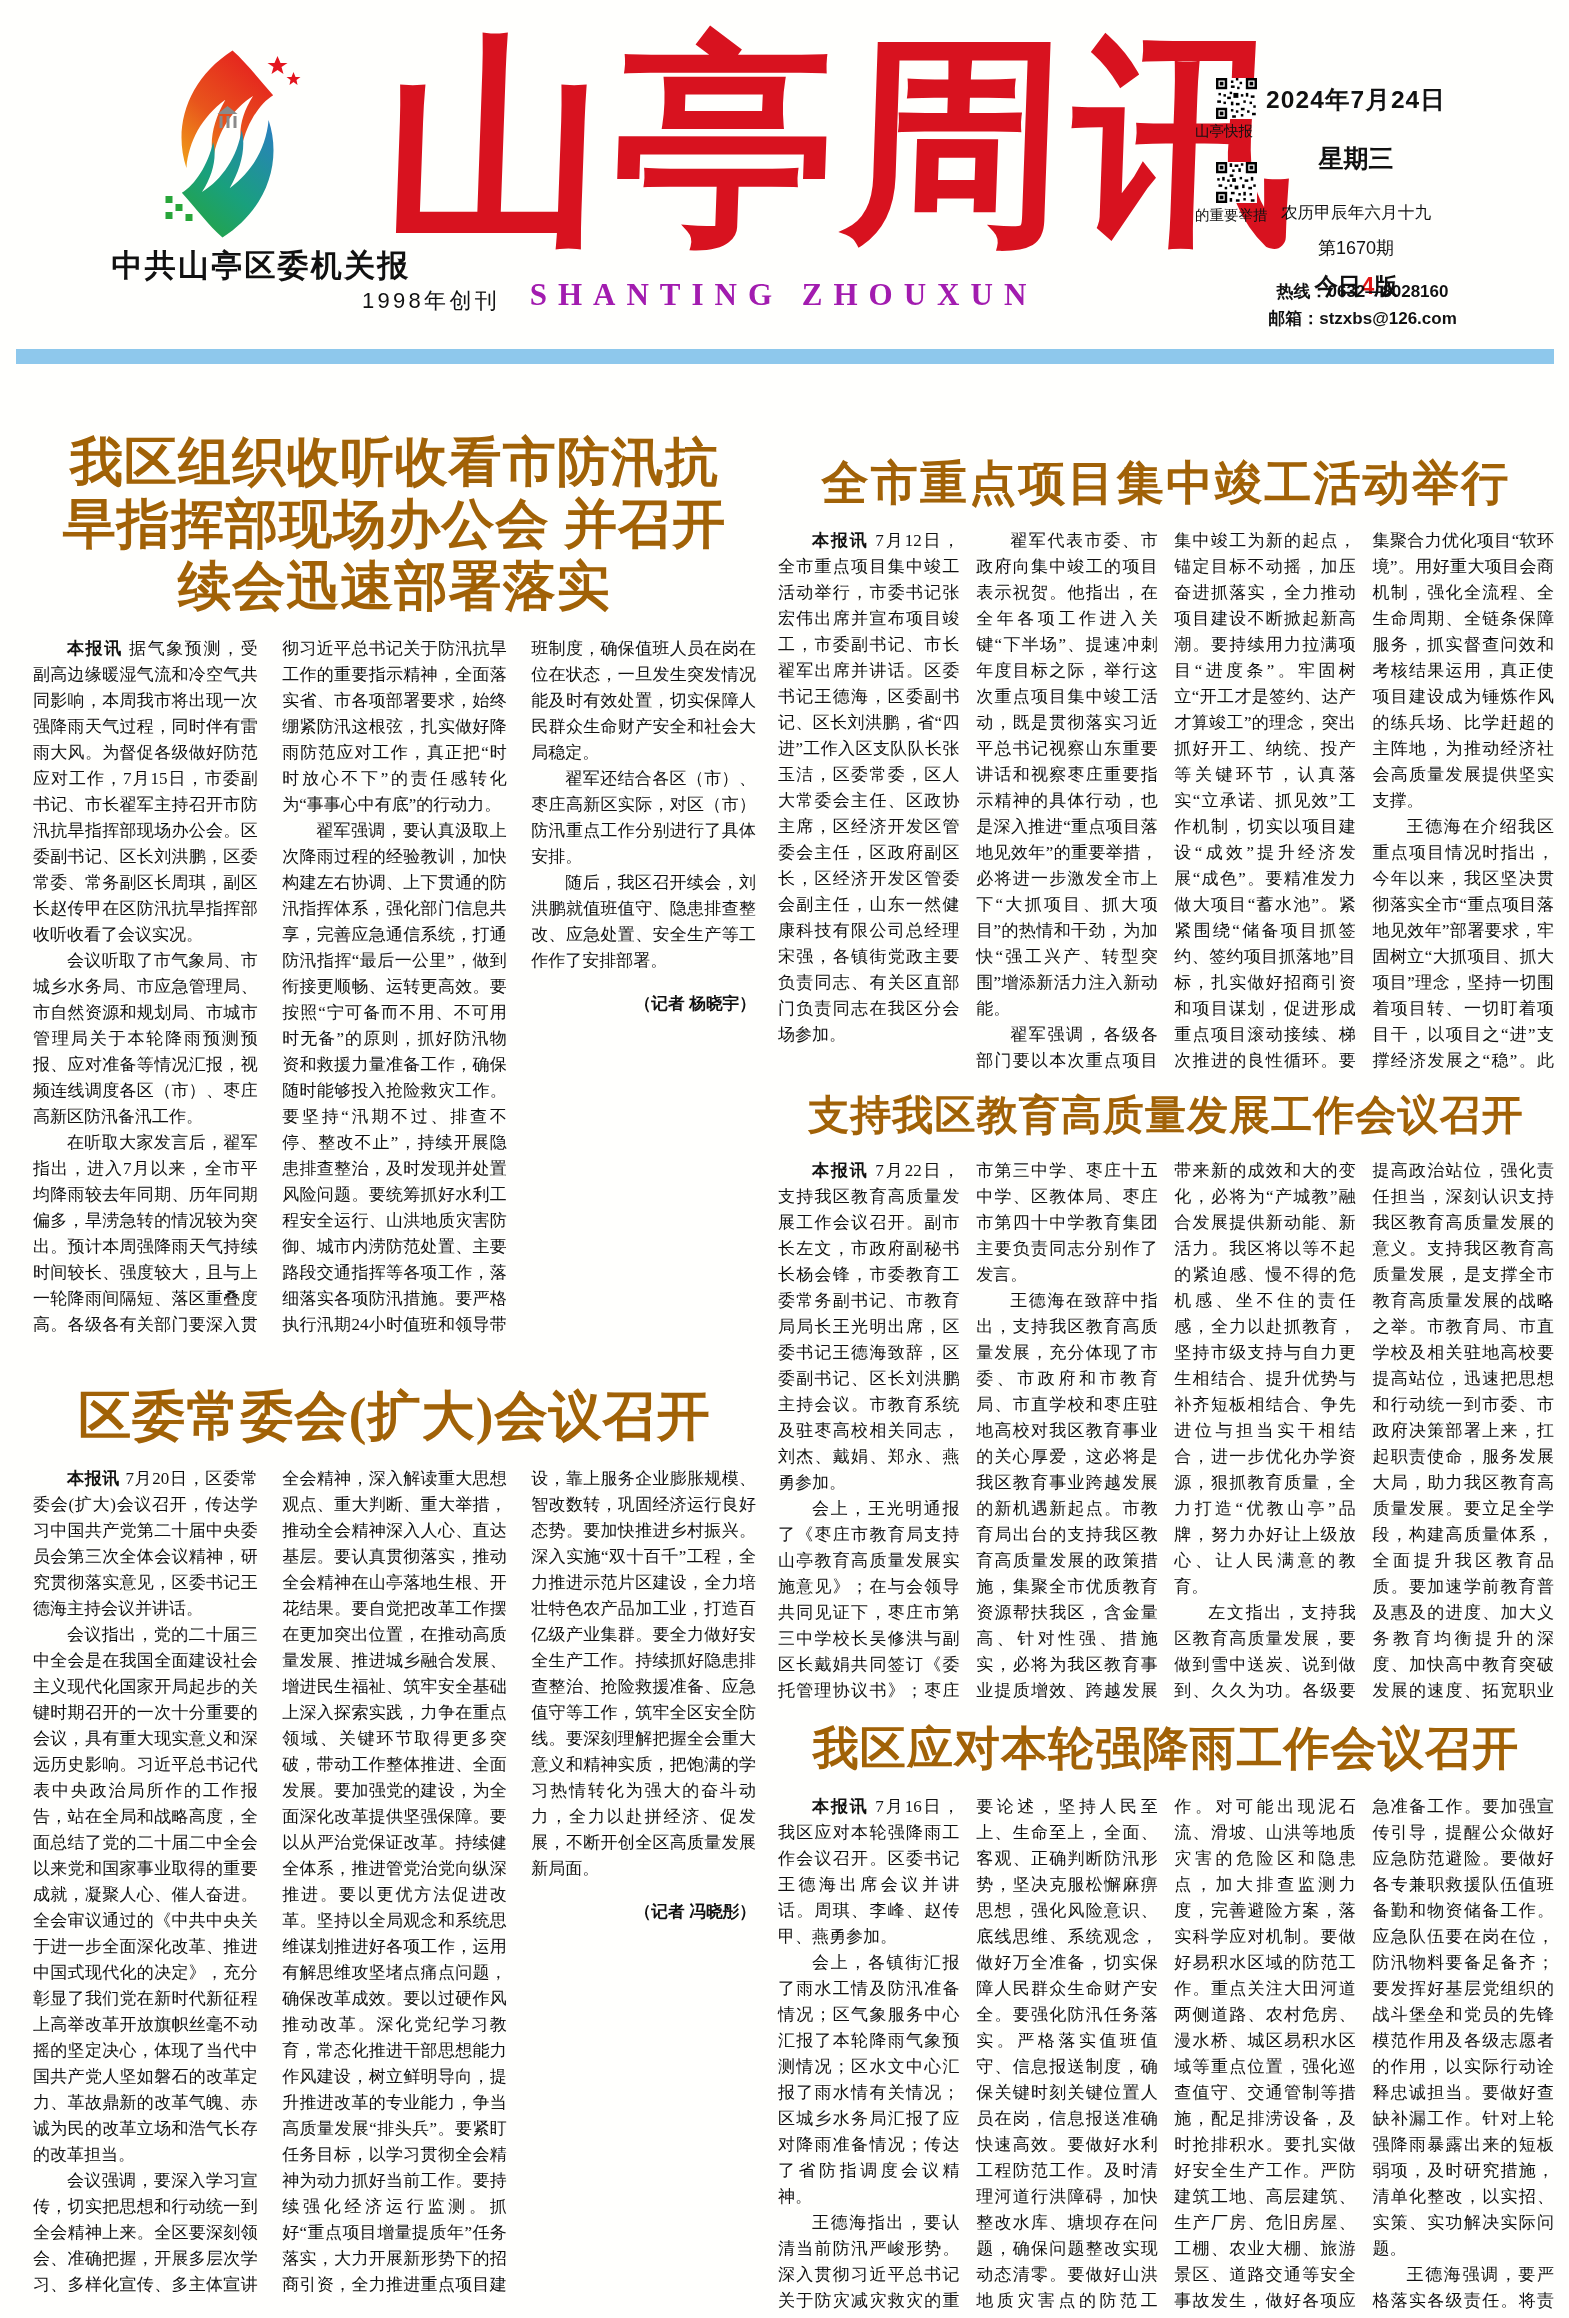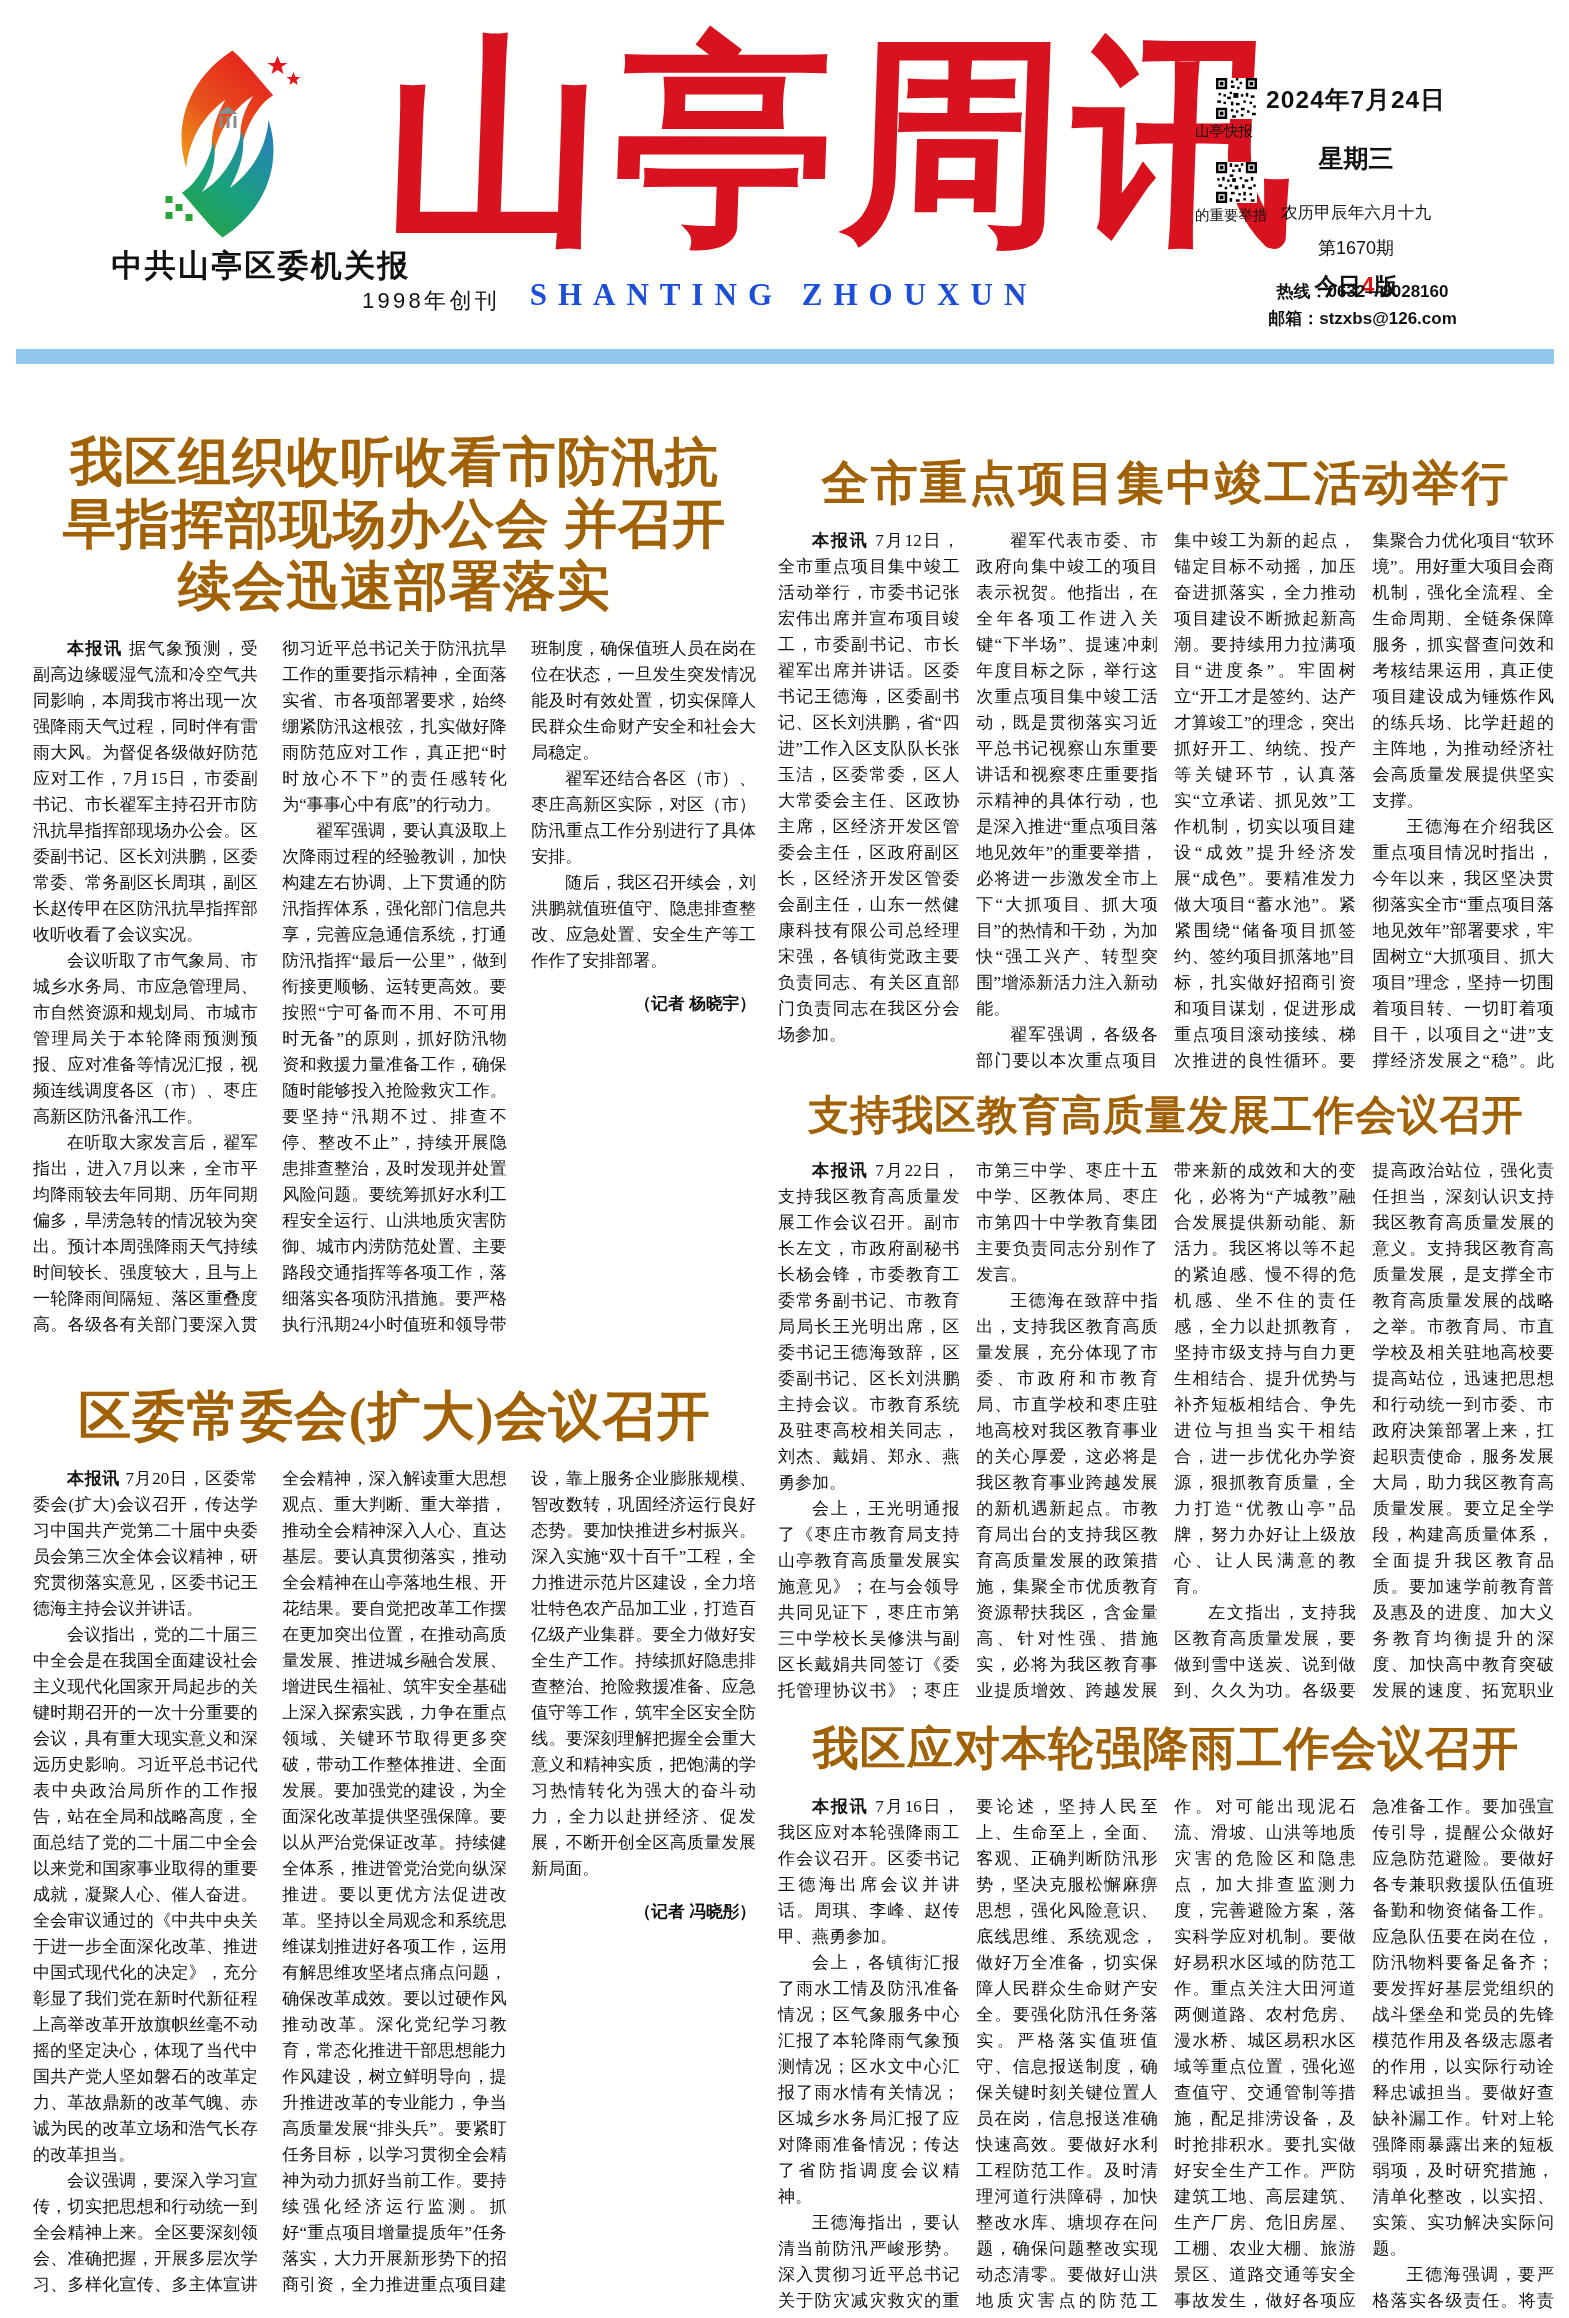--- a/index.html
+++ b/index.html
@@ -12,21 +12,21 @@
   .logo{position:absolute;left:83px;top:44px;width:289px;height:200px;}
   .agency{position:absolute;left:22px;top:245px;width:478px;text-align:center;
           font-family:Liberation Sans, sans-serif;font-weight:bold;font-size:31px;letter-spacing:2.2px;}
   .founded{position:absolute;left:22px;top:286px;width:478px;text-align:right;
           font-family:"Liberation Sans",sans-serif;font-size:22px;letter-spacing:3.3px;}
   .masthead{position:absolute;left:384px;top:22px;width:795px;height:245px;
           font-size:222px;line-height:245px;font-weight:bold;color:#d8121f;
           white-space:nowrap;letter-spacing:7.8px;text-align:center;
           transform:skewX(-2deg);}
   .pinyin{position:absolute;left:439px;top:277px;width:689px;text-align:center;
-          font-size:31px;letter-spacing:11px;color:#1d4ed8;font-weight:bold;}
+          font-size:31px;letter-spacing:11px;color:#a21caf;font-weight:bold;}
   .qrbox{position:absolute;width:83px;}
   .qr1{left:1195px;top:78px;}
   .qr2{left:1195px;top:162px;}
   .qrbox svg{width:41px;height:41px;display:block;margin:0 auto;}
   .qrlabel{font-family:"Liberation Sans",sans-serif;font-size:14.5px;margin-top:3.3px;}
   .datecol{position:absolute;left:1245px;top:83px;width:222px;text-align:center;
           font-family:"Liberation Sans",sans-serif;}
   .d-date{font-size:24.5px;font-weight:bold;letter-spacing:1.1px;}
   .d-week{font-size:25px;font-weight:bold;margin-top:26px;}
   .d-lunar{font-size:16.7px;margin-top:26px;}

